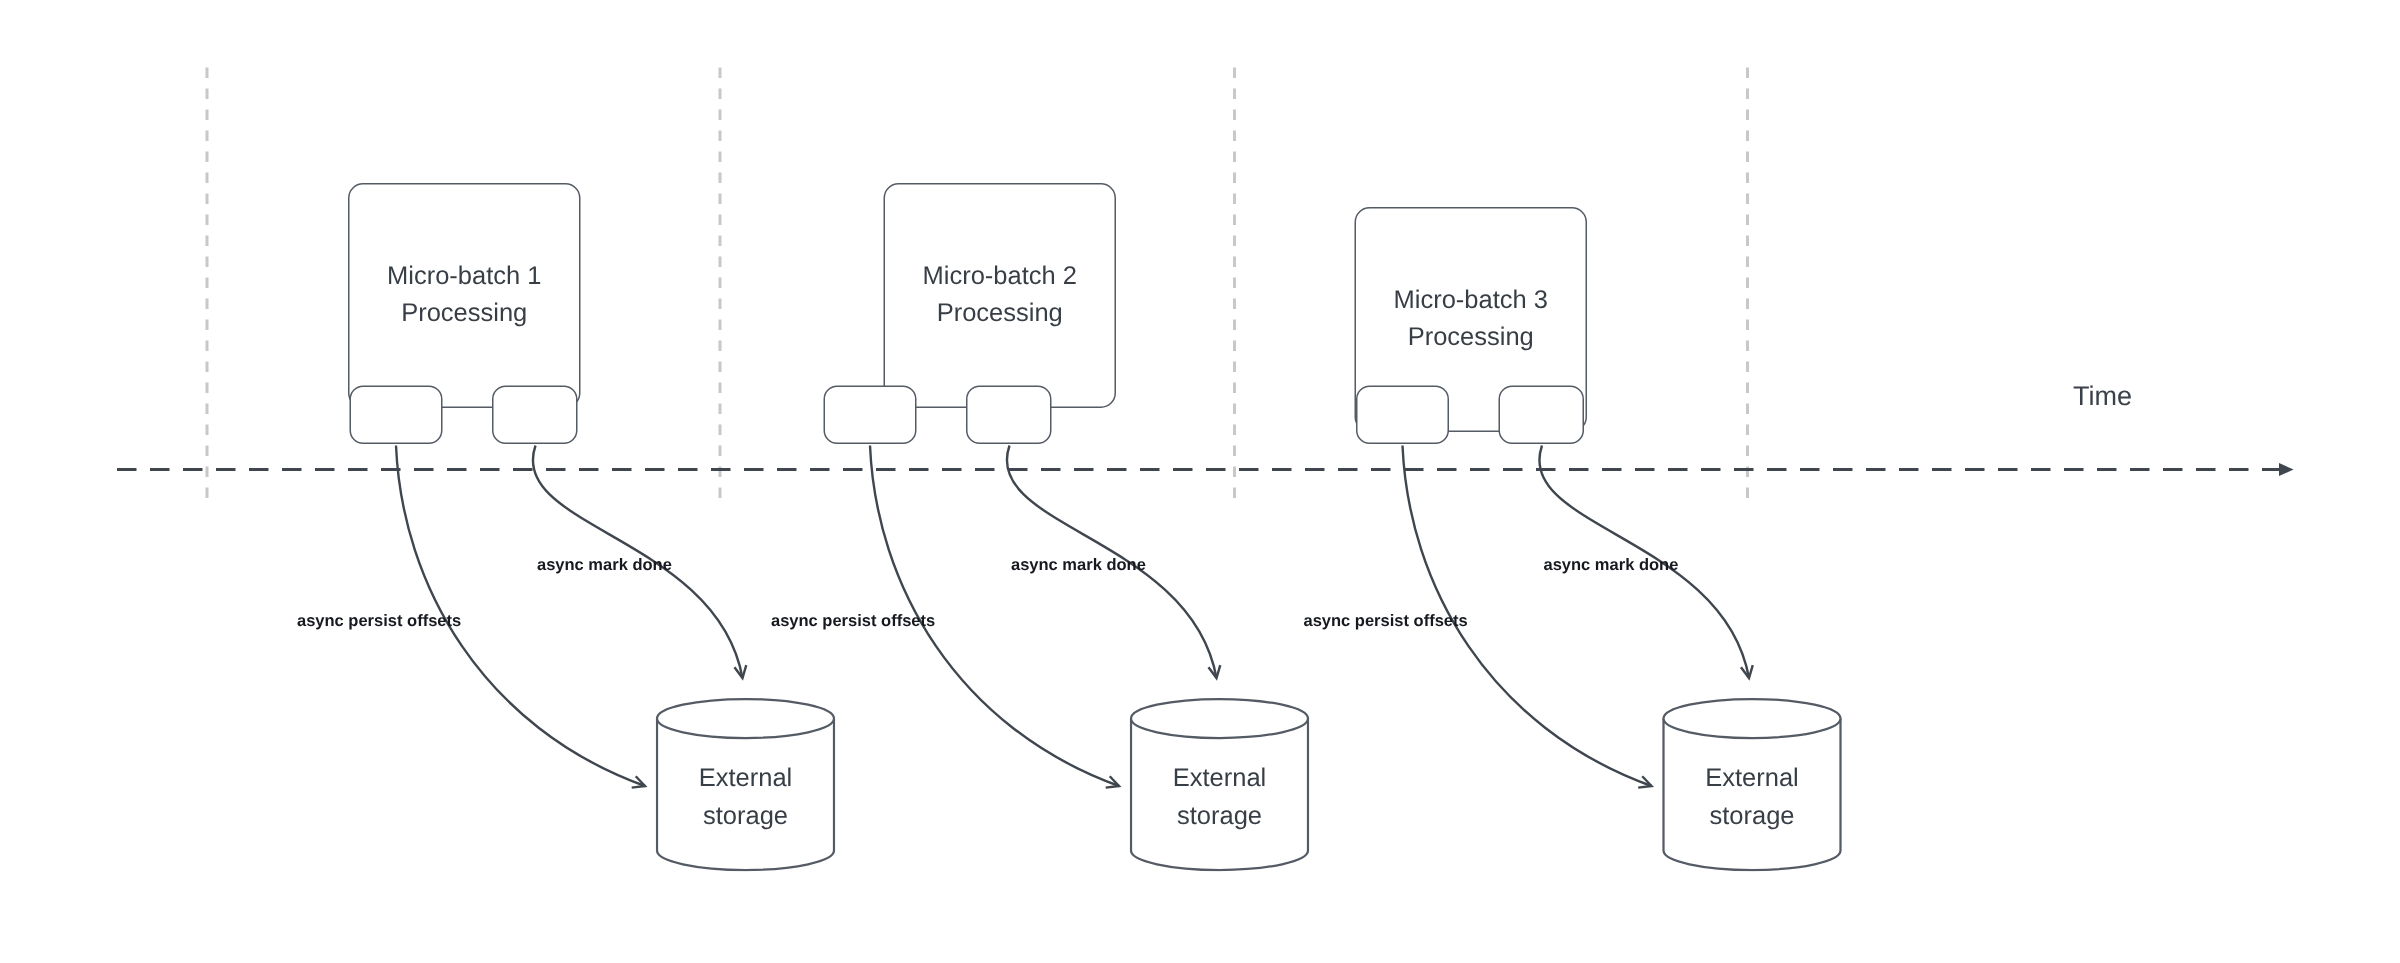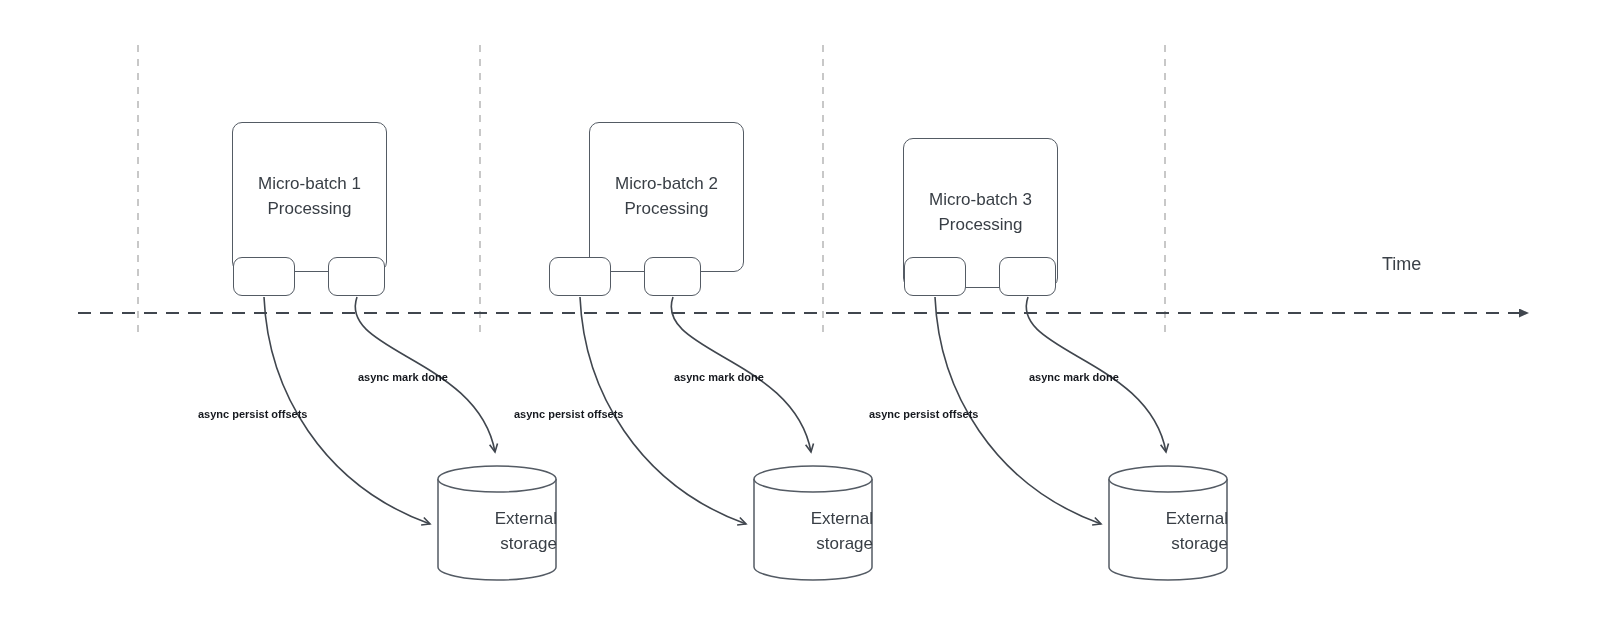--- a/index.html
+++ b/index.html
@@ -25,21 +25,21 @@
   }
   .small-box.a{width:62px;}
   .small-box.b{width:57px;}
   .flow-label{
     position:absolute;font-size:11px;font-weight:bold;color:#16191f;
     white-space:nowrap;background:transparent;
   }
   .cyl-wrap{position:absolute;top:465px;width:120px;height:116px;}
   .cyl-text{
     position:absolute;top:497px;width:120px;height:70px;
-    display:flex;flex-direction:column;align-items:flex-end;justify-content:center;
+    display:flex;flex-direction:column;align-items:center;justify-content:center;
     color:#383e45;font-size:17px;line-height:1.45;text-align:center;
   }
   .time-label{
     position:absolute;left:1339px;top:254px;
     color:#3b4148;font-size:18px;margin-left:43px;
   }
 </style>
 </head>
 <body>
 

